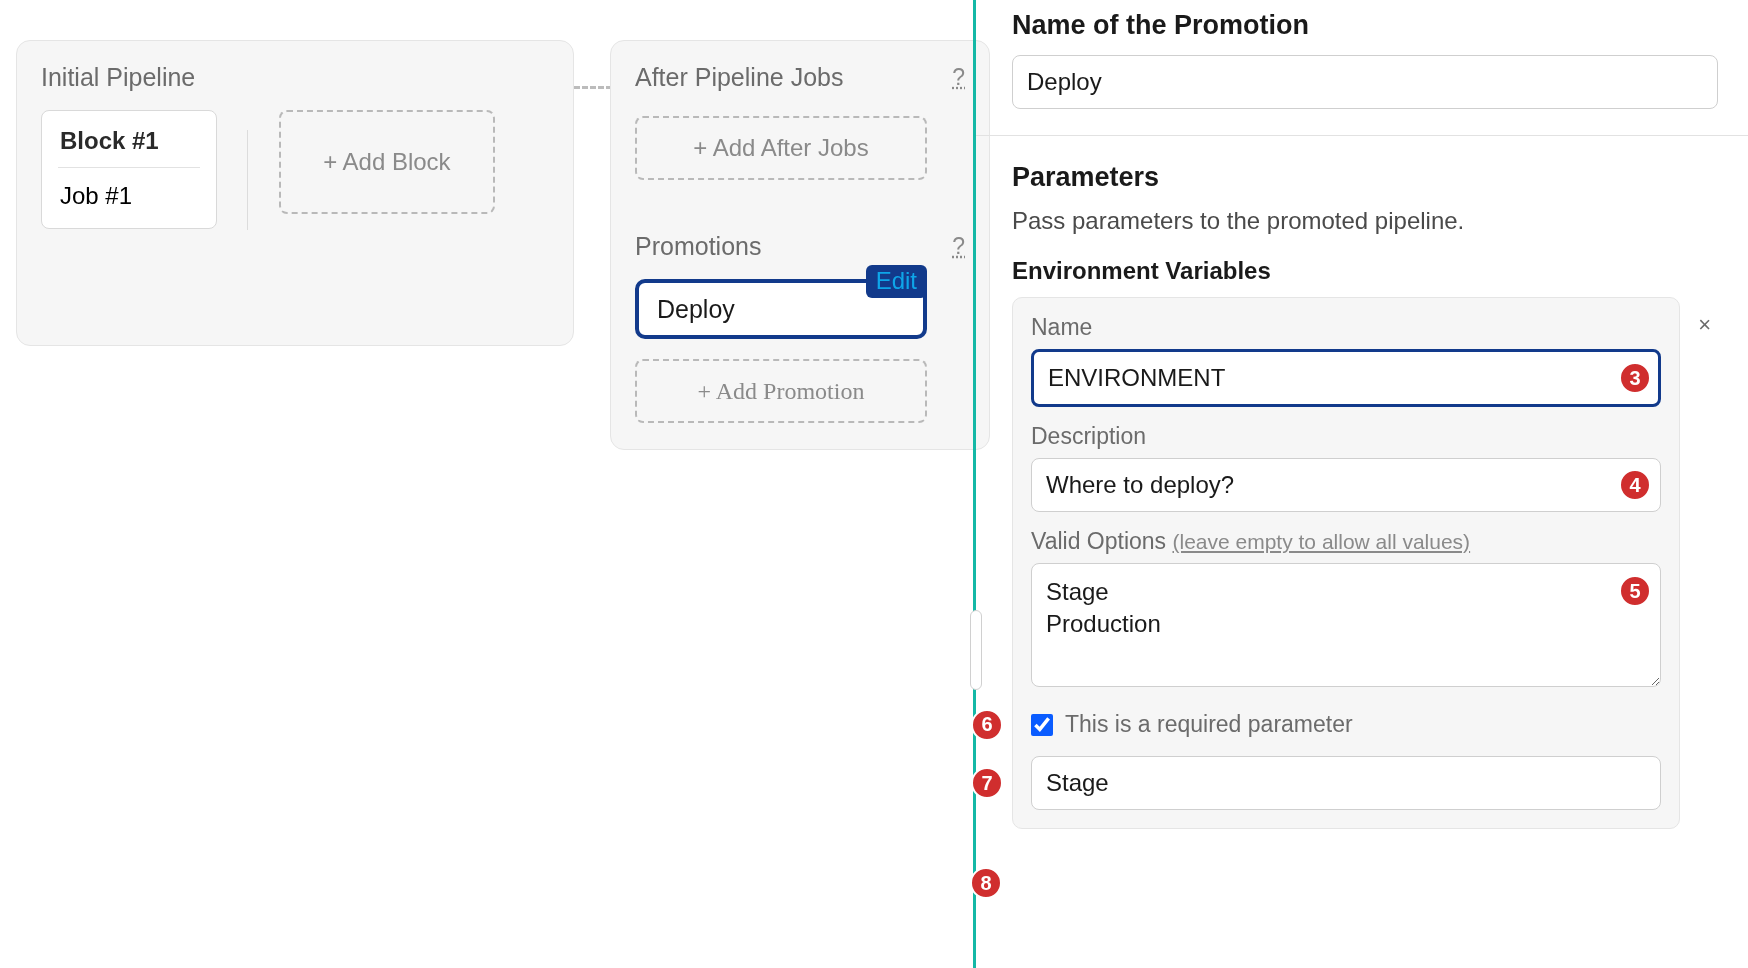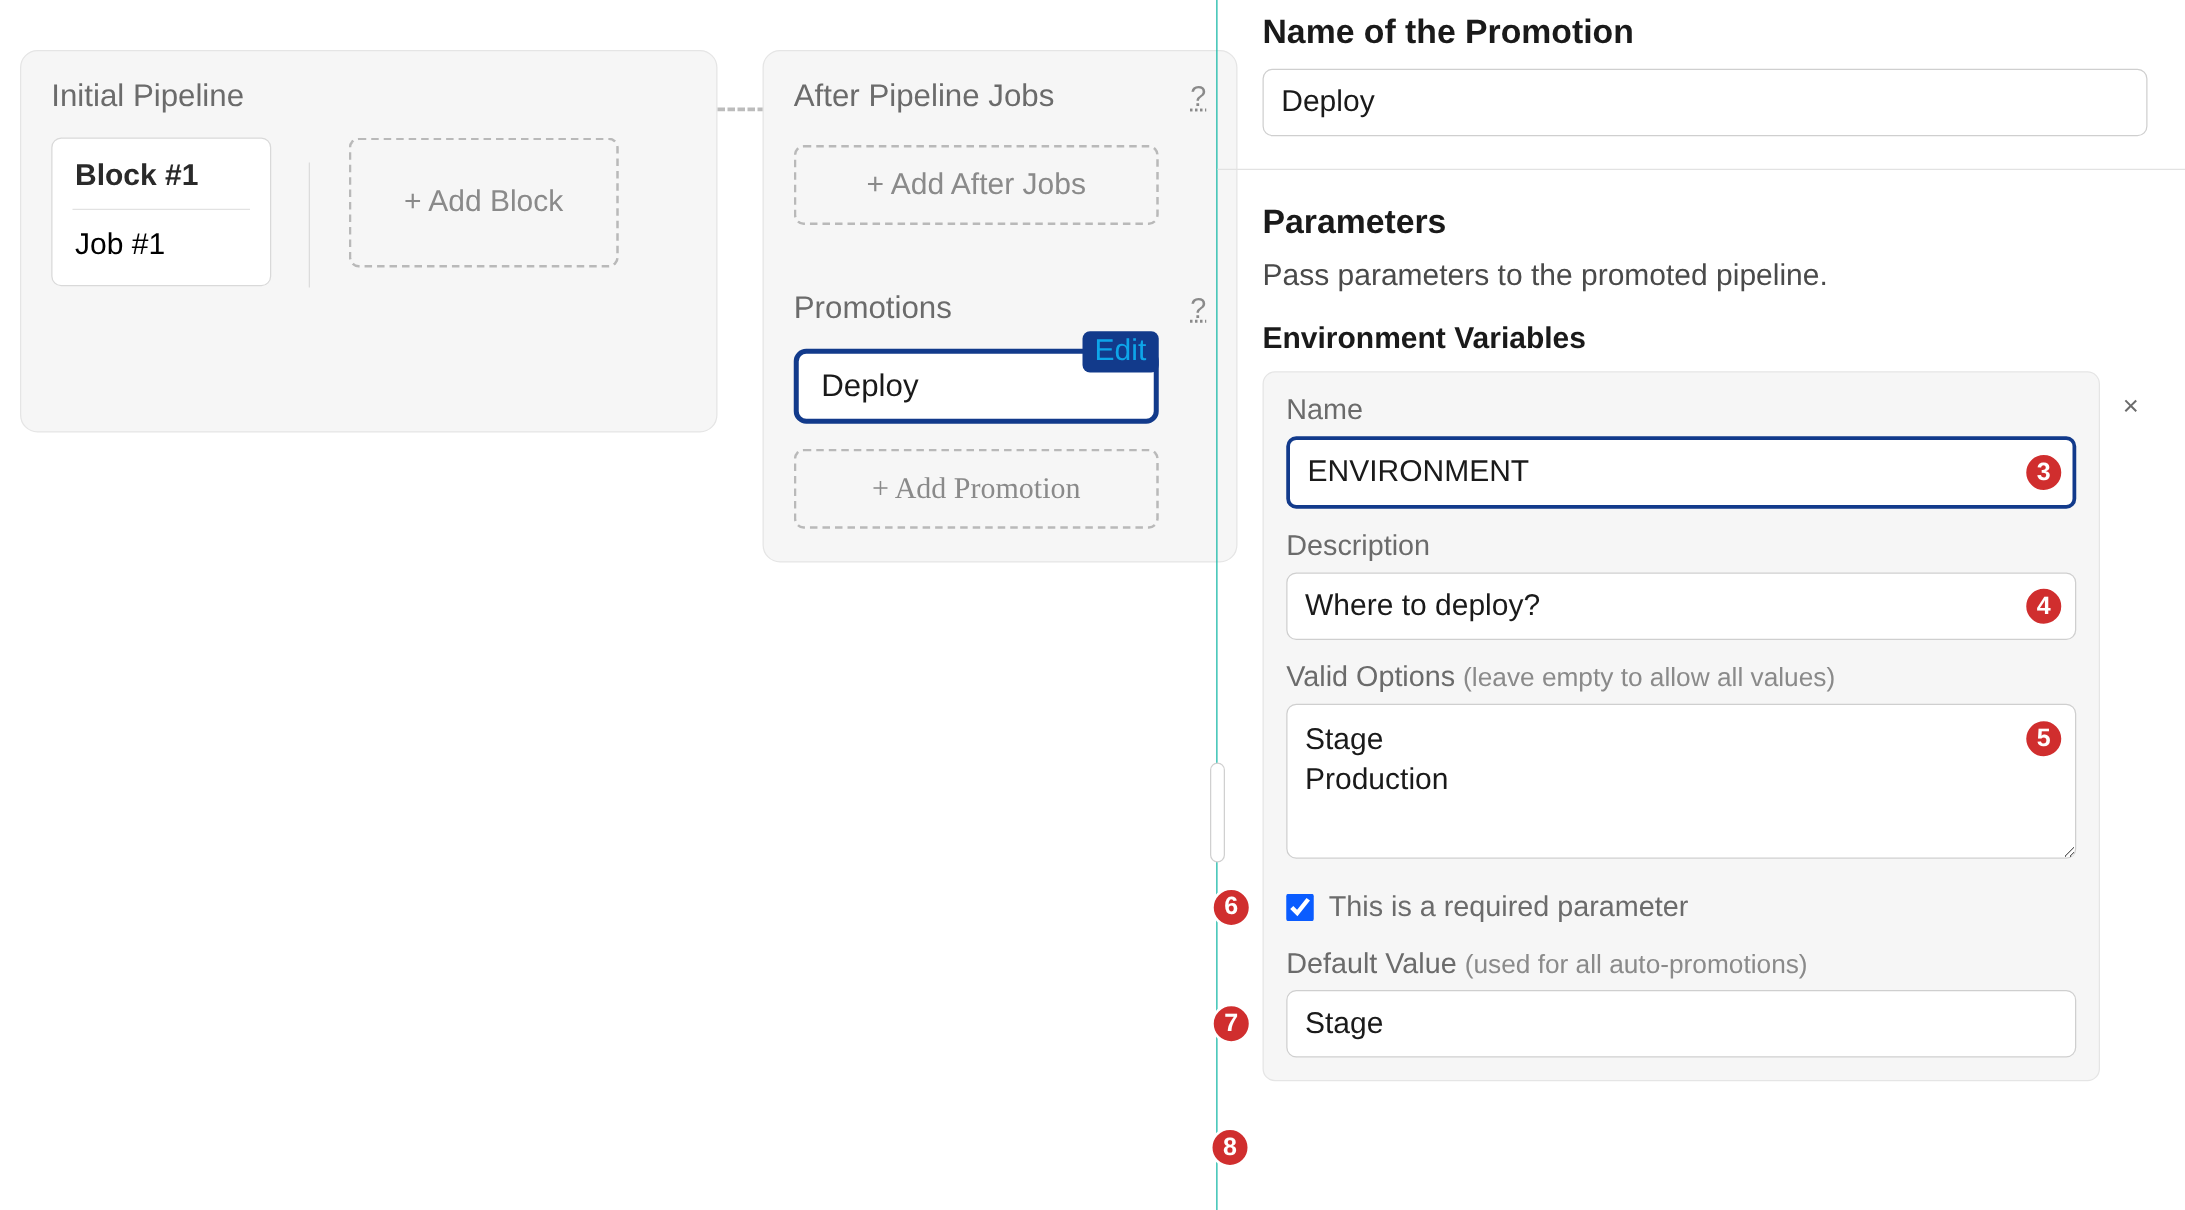--- a/index.html
+++ b/index.html
@@ -15,21 +15,21 @@
     display: flex;
     height: 100%;
   }
   .canvas {
     flex: 1;
     padding: 40px 0 0 16px;
     position: relative;
   }
   .sidepanel {
     width: 775px;
-    border-left: 1px solid #14b8a6;
+    border-left: 3px solid #14b8a6;
     padding: 10px 30px 0 36px;
     position: relative;
     height: 100%;
   }
 
   
   .pipeline-card {
     position: absolute;
     background: #f6f6f6;
     border: 1px solid #e5e5e5;
@@ -207,20 +207,21 @@
   }
   .field-label {
     font-size: 23px;
     color: #6b6b6b;
     margin-bottom: 8px;
   }
   .field-label .hint {
     font-size: 21px;
     color: #8a8a8a;
     font-weight: 400;
+    text-decoration: underline;
   }
   .field-group { margin-bottom: 16px; position: relative; }
 
   .checkbox-row {
     display: flex;
     align-items: center;
     gap: 12px;
     margin-top: 20px;
     margin-bottom: 18px;
     position: relative;
@@ -359,24 +360,20 @@
           </div>
         </div>
 
         <div class="checkbox-row">
           <span class="abadge" style="left:-60px;">6</span>
           <input type="checkbox" checked="" style="">
           <label>This is a required parameter</label>
         </div>
 
         <div class="field-group" style="margin-bottom:0;">
-          <div class="field-label">
-            <span>Default Value</span>
-            <span class="hint">(used for all auto-promotions)</span>
-          </div>
           <div style="position:relative;">
             <span class="abadge" style="left:-60px;top:50%;transform:translateY(-50%);">7</span>
             <input class="text-input" value="Stage" style="">
           </div>
         </div>
       </div>
     </div>
 
     <div style="position:relative;display:inline-block;">
       <span class="abadge" style="left:-42px;top:24px;">8</span>

